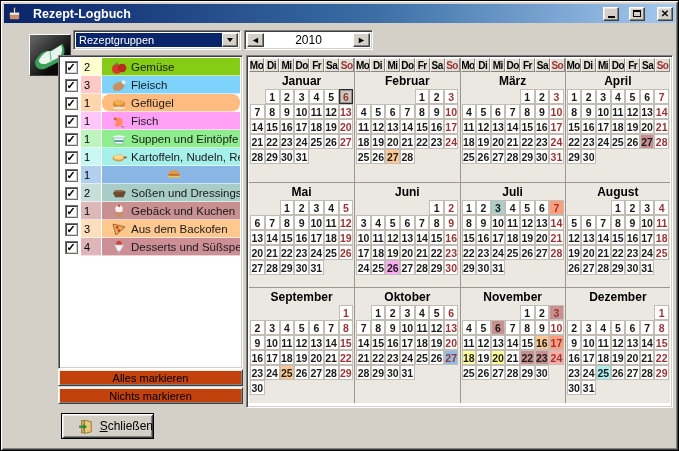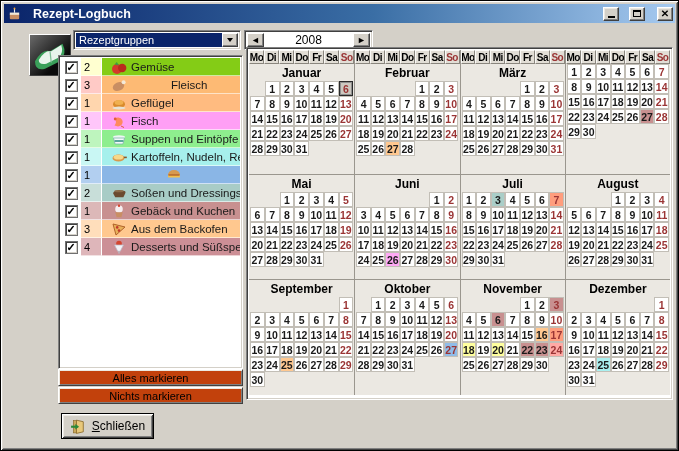--- a/index.html
+++ b/index.html
@@ -60,26 +60,26 @@
   .grp-icon svg{width:16px;height:16px;display:block;}
   .grp-label{font-size:11.5px;color:#1a1a1a;}
   
   .side-btn{position:absolute;left:57px;width:185px;height:17px;background:#c2410c;
     border:1px solid;border-color:#fff #404040 #404040 #fff;
     box-shadow:inset 1px 1px 0 #ece9e2, inset -1px -1px 0 #808080;
     font-size:11px;font-family:"Liberation Sans",sans-serif;color:#000;display:flex;align-items:center;justify-content:center;padding:0;}
   .close-btn{position:absolute;left:60px;top:412px;width:93px;height:26px;background:#d4d0c8;
     border:1px solid #000;
     box-shadow:inset 1px 1px 0 #fff, inset -1px -1px 0 #404040, inset 2px 2px 0 #ece9e2, inset -2px -2px 0 #808080;
-    font-size:12px;color:#000;display:flex;align-items:center;justify-content:center;gap:5px;padding:0;
+    font-size:12px;color:#000;display:flex;align-items:center;justify-content:flex-end;gap:5px;padding:0;
     font-family:"Liberation Sans",sans-serif;}
   .close-btn svg{width:17px;height:17px;}
   .close-label::first-letter{text-decoration:underline;}
   
-  .calendar{position:absolute;left:245px;top:46px;width:427px;height:353px;background:#fff;
+  .calendar{position:absolute;left:245px;top:54px;width:427px;height:353px;background:#fff;
     border:1px solid;border-color:#808080 #fff #fff #808080;
     box-shadow:inset 1px 1px 0 #404040, inset -1px -1px 0 #d4d0c8;
     padding:2px;overflow:hidden;}
   .cal-grid{display:grid;grid-template-columns:repeat(4,1fr);}
   .cal-col{background:#ebe8e2;}
   .cal-col + .cal-col{border-left:1px solid #9a968e;}
   .wk-row{display:grid;grid-template-columns:repeat(7,1fr);height:14px;}
   .wk-cell{background:#e2ded6;border:1px solid;border-color:#fbfaf7 #8a867e #8a867e #fbfaf7;
     font-size:10px;font-weight:bold;color:#000;display:flex;align-items:center;justify-content:center;
     overflow:hidden;letter-spacing:-0.5px;}
@@ -130,21 +130,21 @@
 
   <div class="combobox">
     <span class="combo-sel">Rezeptgruppen</span>
     <span class="combo-btn">
         <span class="arrow-down"></span>
       </span>
   </div>
 
   <div class="year-spin">
     <button class="spin-btn">◄</button>
-    <span class="year-val">2008</span>
+    <span class="year-val">2010</span>
     <button class="spin-btn">►</button>
   </div>
 
   <div class="listbox" id="group-list">
       <div class="grp-row">
         <span class="cb-cell">
           <span class="cb">✓</span>
         </span>
         <span class="cnt-cell" style="background: rgb(255, 255, 208);">2</span>
         <span class="lab-cell" style="background: #84cc16;">
@@ -156,36 +156,36 @@
             </svg>
           </span>
           <span class="grp-label">Gemüse</span>
         </span>
       </div>
       <div class="grp-row">
         <span class="cb-cell">
           <span class="cb">✓</span>
         </span>
         <span class="cnt-cell" style="background: rgb(255, 202, 198);">3</span>
-        <span class="lab-cell" style="background: #fdba74; gap: 40px;">
+        <span class="lab-cell" style="background: #7dd3fc;">
           <span class="grp-icon">
             <svg viewBox="0 0 16 16">
               <ellipse cx="7.5" cy="9.5" rx="6" ry="4.2" fill="#c98e63" transform="rotate(-25 7.5 9.5)"></ellipse>
               <circle cx="12.6" cy="5.2" r="2" fill="#f3e9d8"></circle>
             </svg>
           </span>
           <span class="grp-label">Fleisch</span>
         </span>
       </div>
       <div class="grp-row">
         <span class="cb-cell">
           <span class="cb">✓</span>
         </span>
         <span class="cnt-cell" style="background: rgb(255, 214, 174);">1</span>
-        <span class="lab-cell" style="background: rgb(255, 187, 128);">
+        <span class="lab-cell" style="background: rgb(255, 187, 128); border-radius: 8px;">
           <span class="grp-icon">
             <svg viewBox="0 0 16 16">
               <ellipse cx="8" cy="9.2" rx="6" ry="4" fill="#d98a2b"></ellipse>
               <ellipse cx="8" cy="7.4" rx="4.4" ry="2.5" fill="#f0b050"></ellipse>
               <ellipse cx="8" cy="13" rx="6.5" ry="1.4" fill="#e8e2d4"></ellipse>
             </svg>
           </span>
           <span class="grp-label">Geflügel</span>
         </span>
       </div>
@@ -793,20 +793,21 @@
           <div class="wk-row">
             <span class="wk-cell">Mo</span>
             <span class="wk-cell">Di</span>
             <span class="wk-cell">Mi</span>
             <span class="wk-cell">Do</span>
             <span class="wk-cell">Fr</span>
             <span class="wk-cell">Sa</span>
             <span class="wk-cell sun">So</span>
           </div>
           <div class="month m0">
+            <div class="m-title">April</div>
             <div class="m-days">
               <span class="day tile">1</span>
               <span class="day tile">2</span>
               <span class="day tile">3</span>
               <span class="day tile">4</span>
               <span class="day tile">5</span>
               <span class="day tile">6</span>
               <span class="day sun tile">7</span>
               <span class="day tile">8</span>
               <span class="day tile">9</span>

